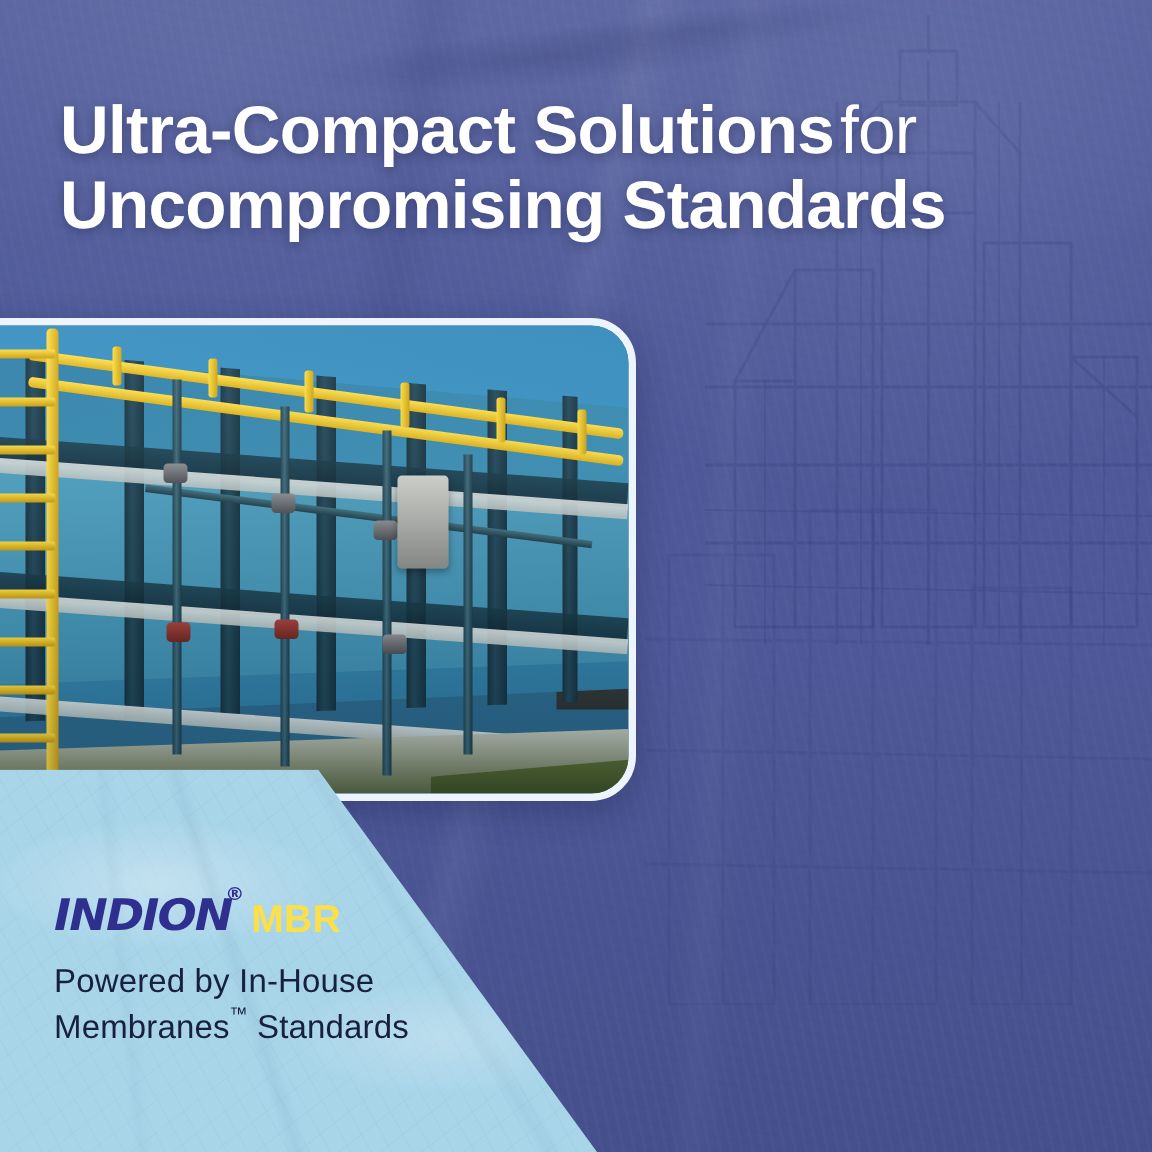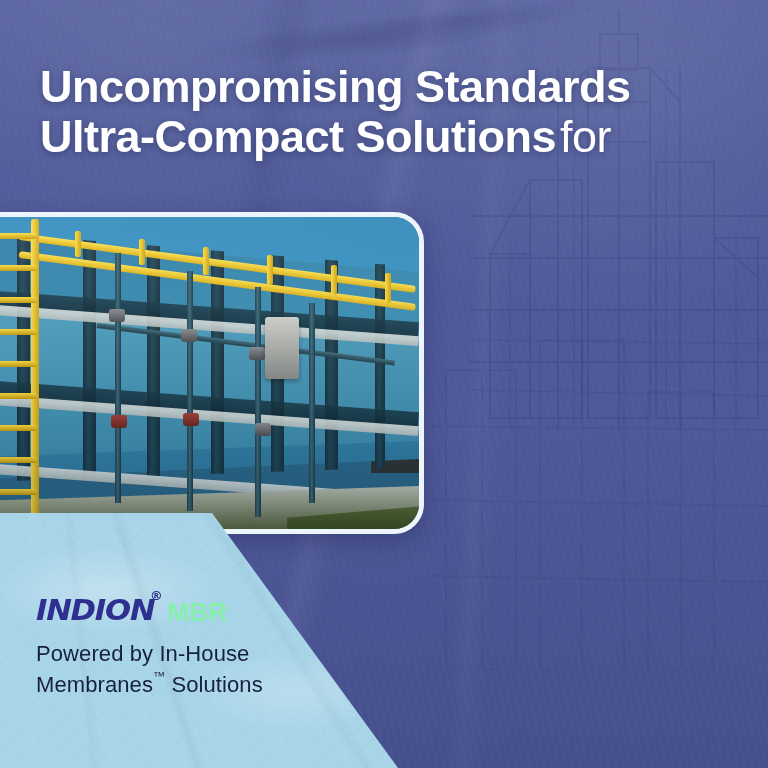--- a/index.html
+++ b/index.html
@@ -194,21 +194,21 @@
     font-family:"DejaVu Sans",sans-serif;
     font-weight:700;font-style:italic;font-size:29px;letter-spacing:-1.2px;
     color:#2f2f8f;line-height:1;
     transform:scaleX(1.06);transform-origin:left center;
   }
   .logo-reg{
     font-size:12px;color:#2f2f8f;font-weight:700;vertical-align:super;
     position:relative;top:-10px;left:-4px;
   }
   .logo-mbr{
-    font-weight:700;font-size:26px;color:#86efac;letter-spacing:.2px;line-height:1;
+    font-weight:700;font-size:26px;color:#fde047;letter-spacing:.2px;line-height:1;
   }
   .brand-tag{
     color:#17203f;font-size:22px;line-height:1.38;font-weight:500;letter-spacing:.1px;
   }
   .tm{font-size:12px;vertical-align:super;position:relative;top:-3px;}
 
   
   .callout{
     position:absolute;left:432px;top:548px;width:336px;height:96px;
     border:2px solid rgba(255,255,255,.82);
@@ -279,25 +279,25 @@
     </svg>
   </div>
 
   <div class="bg-wash"></div>
   <div class="bg-streaks"></div>
   <div class="bg-grain"></div>
   <div class="top-smear"></div>
 
   <div class="headline">
     <span class="hl-line">
-      <span class="hl-strong">Uncompromising Standards</span>
+      <span class="hl-strong">Ultra-Compact Solutions</span>
+      <span class="hl-light">for</span>
     </span>
     <span class="hl-line">
-      <span class="hl-strong">Ultra-Compact Solutions</span>
-      <span class="hl-light">for</span>
+      <span class="hl-strong">Uncompromising Standards</span>
     </span>
   </div>
 
   <div class="photo-card">
     <div class="photo-inner">
       <div class="sky"></div>
       <div class="far-bldg"></div>
       <div class="tankwall"></div>
       <div class="tankwall-2"></div>
 
@@ -365,18 +365,18 @@
     <div class="diag-veins"></div>
   </div>
 
   <div class="brand">
     <div class="brand-logo">
       <span class="logo-indion"><span>INDION</span><sup class="logo-reg">®</sup></span>
       <span class="logo-mbr">MBR</span>
     </div>
     <div class="brand-tag">
       <div>Powered by In-House</div>
-      <div><span>Membranes</span><span class="tm">™</span> <span>Solutions</span></div>
+      <div><span>Membranes</span><span class="tm">™</span> <span>Standards</span></div>
     </div>
   </div>
 
 
 </div>
 
 </body></html>

